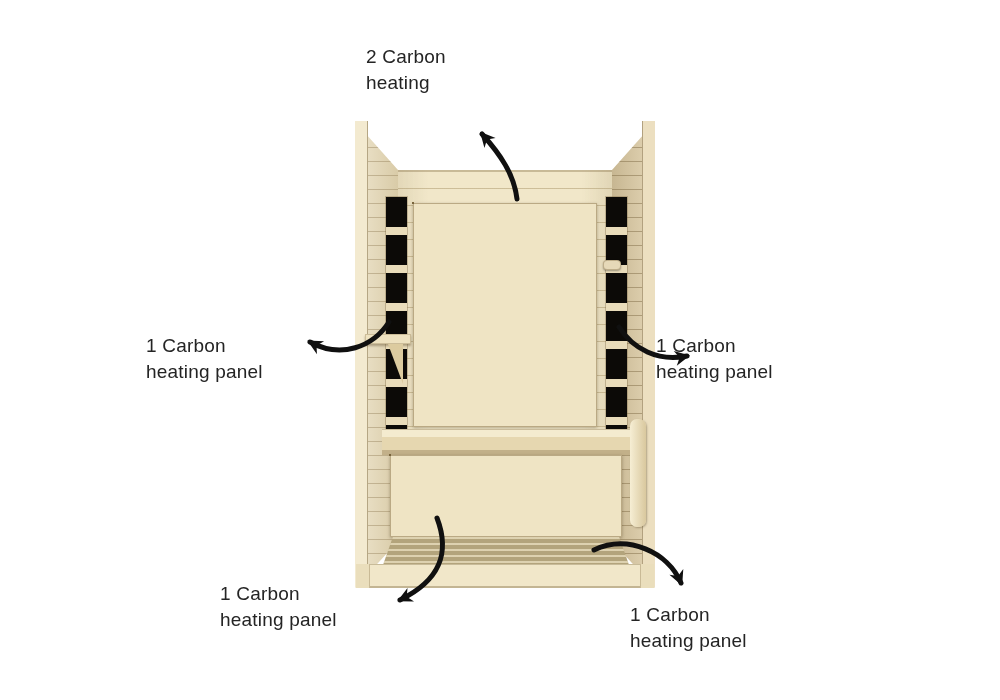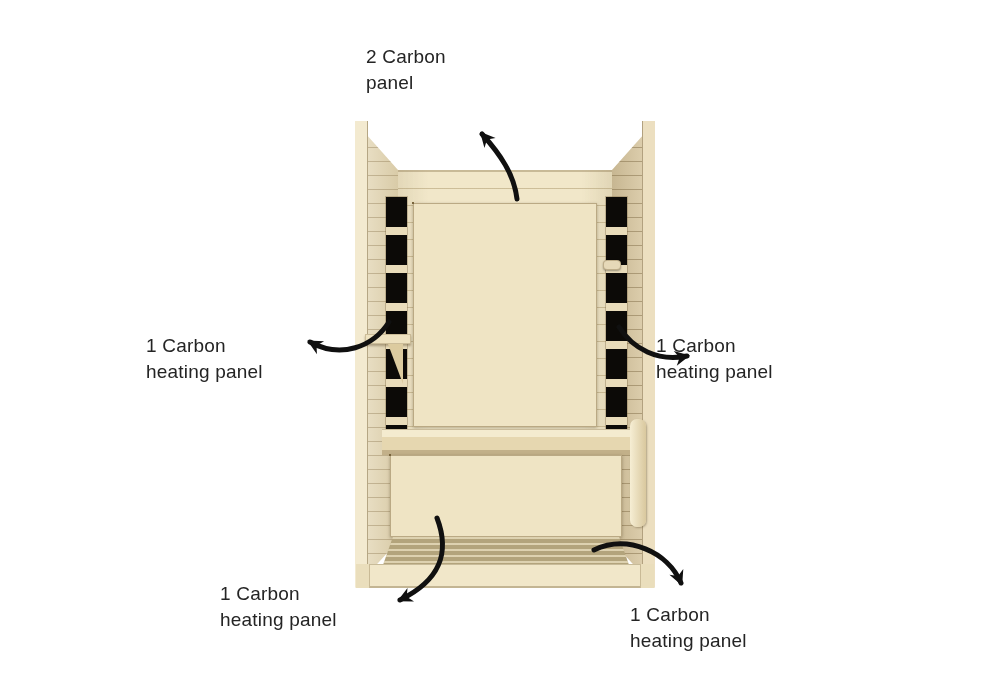--- a/index.html
+++ b/index.html
@@ -154,21 +154,21 @@
       </div>
 
     <div class="floor"></div>
     <div class="base"></div>
     <div class="post left"></div>
     <div class="post right"></div>
   </div>
 
   <div class="label" style="left:366px;top:44px;">
     <span>2 Carbon</span>
-    <span>panel</span>
+    <span>heating</span>
   </div>
   <div class="label" style="left:146px;top:333px;">
     <span>1 Carbon</span>
     <span>heating panel</span>
   </div>
   <div class="label" style="left:656px;top:333px;">
     <span>1 Carbon</span>
     <span>heating panel</span>
   </div>
   <div class="label" style="left:220px;top:581px;">

